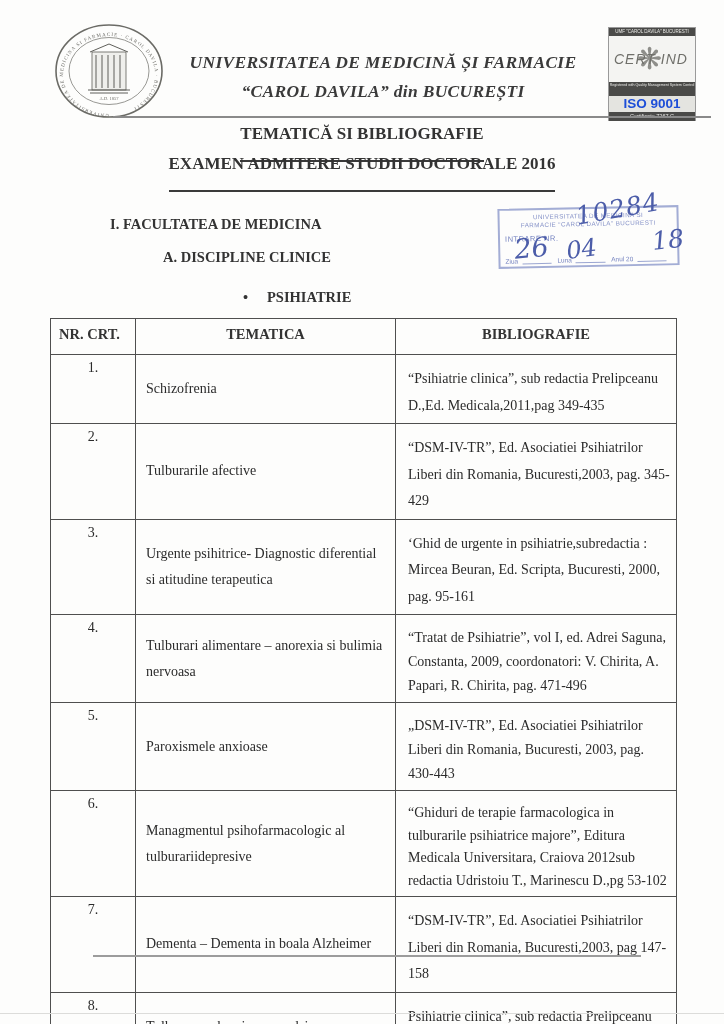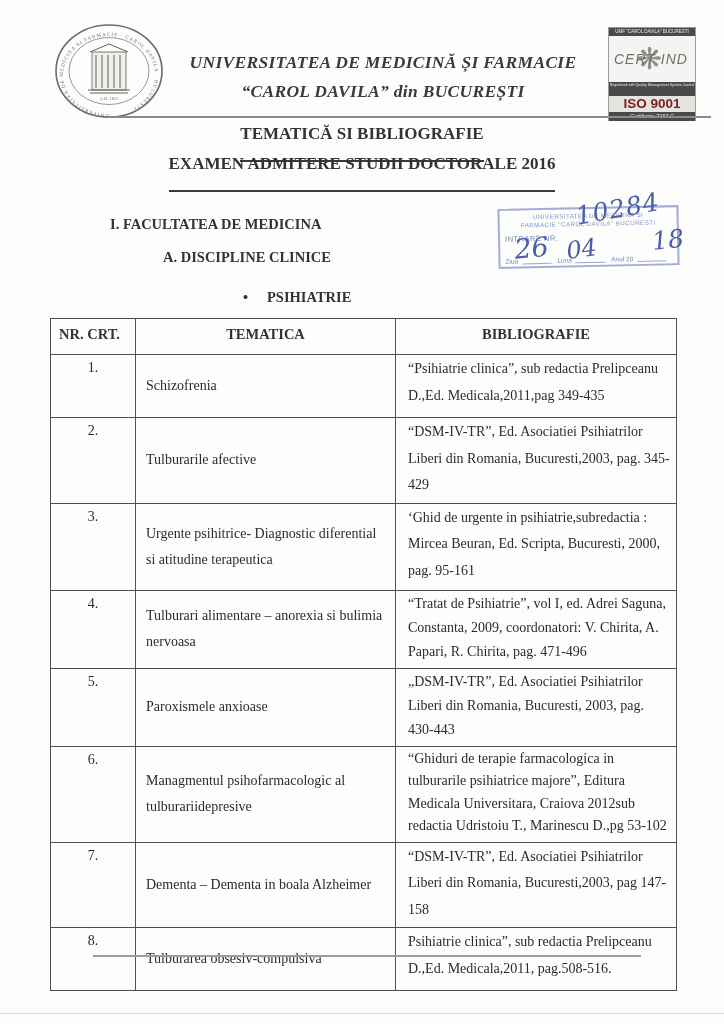--- a/index.html
+++ b/index.html
@@ -19,21 +19,21 @@
   .cert-badge {
     position:absolute; left:608px; top:27px; width:88px; height:94px;
     border:1px solid #9a9a9a; background:#f4f4f2; font-family:"Liberation Sans", sans-serif;
   }
   .cert-badge .band { background:#4a4a48; color:#e9e9e6; text-align:center; overflow:hidden; white-space:nowrap; }
   .cert-badge .band.top { font-size:4.5px; line-height:8px; height:8px; }
   .cert-badge .logo-area { position:relative; height:46px; }
   .cert-badge .starburst { position:absolute; left:28px; top:2px; font-size:30px; color:#8e8e8a; line-height:42px; }
   .cert-badge .certind { position:absolute; left:5px; top:15px; font-style:italic; font-size:14px; color:#6f6f6a; letter-spacing:1px; }
   .cert-badge .band.mid { font-size:3.6px; line-height:4.4px; height:14px; padding-top:1px; white-space:normal; }
-  .cert-badge .iso { text-align:center; font-weight:bold; font-size:13.5px; line-height:16px; color:#7f1d1d; background:#e4e4e0; }
+  .cert-badge .iso { text-align:center; font-weight:bold; font-size:13.5px; line-height:16px; color:#1d4ed8; background:#e4e4e0; }
   .cert-badge .band.bottom { font-size:5.5px; line-height:9px; height:9px; }
   .header-rule { position:absolute; left:113px; top:116px; width:598px; height:2px; background:#8a8a8a; }
   
   .doc-title { position:absolute; width:724px; text-align:center; font-weight:bold; font-size:17px; color:#333; }
   .doc-title .ul { border-bottom:2px solid #3a3a3a; padding-bottom:17px; }
   .t1 { top:124px; }
   .t2 { top:154px; }
   
   .section { position:absolute; font-weight:bold; font-size:14.5px; color:#333; }
   .s1 { left:110px; top:216px; }
@@ -57,21 +57,21 @@
   .hw-luna { left:66px;  top:26px;  font-size:24px; transform:rotate(-6deg); }
   .hw-anul { left:152px; top:18px;  font-size:25px; transform:rotate(-5deg); }
   
   table.doc { position:absolute; left:50px; top:318px; width:626px; border-collapse:collapse; table-layout:fixed; }
   table.doc col.c1 { width:85px; } table.doc col.c2 { width:260px; } table.doc col.c3 { width:281px; }
   table.doc th, table.doc td { border:1.5px solid #4f4f4f; font-size:14px; }
   table.doc th { height:36px; vertical-align:top; padding-top:7px; font-size:14.5px; color:#333;margin-left:24px; }
   table.doc th.h1 { text-align:left; padding-left:8px; }
   table.doc td.nr { text-align:center; vertical-align:top; padding-top:5px; }
   table.doc td.tem { vertical-align:middle; padding:4px 8px 4px 10px; line-height:26px; }
-  table.doc td.bib { vertical-align:top; padding:1px 6px 4px 12px; line-height:26.5px; }
+  table.doc td.bib { vertical-align:top; padding:11px 6px 4px 12px; line-height:26.5px; }
   tbody tr:nth-child(1) td { height:63px; }
   tbody tr:nth-child(2) td { height:61px; }
   tbody tr:nth-child(3) td { height:87px; }
   tbody tr:nth-child(4) td { height:75px; }
   tbody tr:nth-child(4) td.bib { line-height:24px; }
   tbody tr:nth-child(5) td { height:55px; }
   tbody tr:nth-child(5) td.bib { line-height:24px; }
   tbody tr:nth-child(6) td { height:90px; }
   tbody tr:nth-child(6) td.bib { line-height:22.5px; }
   tbody tr:nth-child(7) td { height:60px; }

